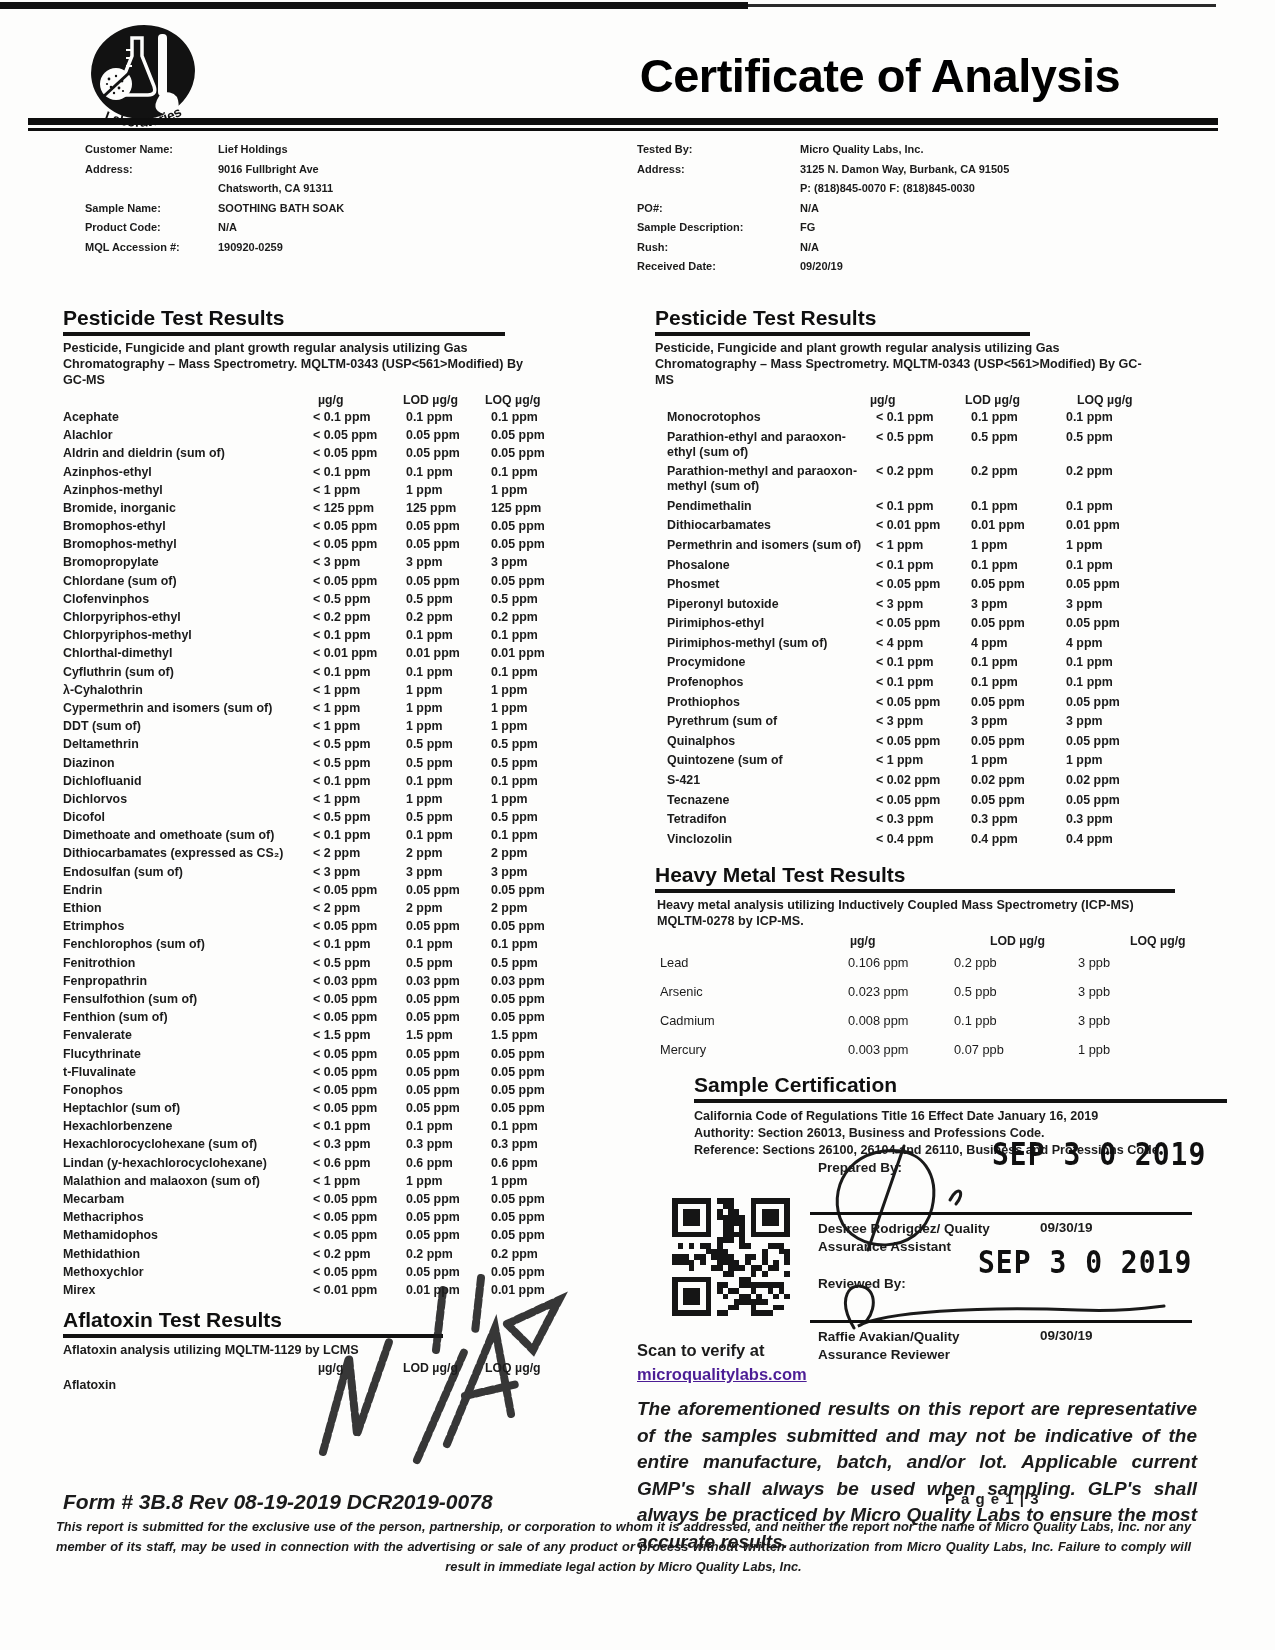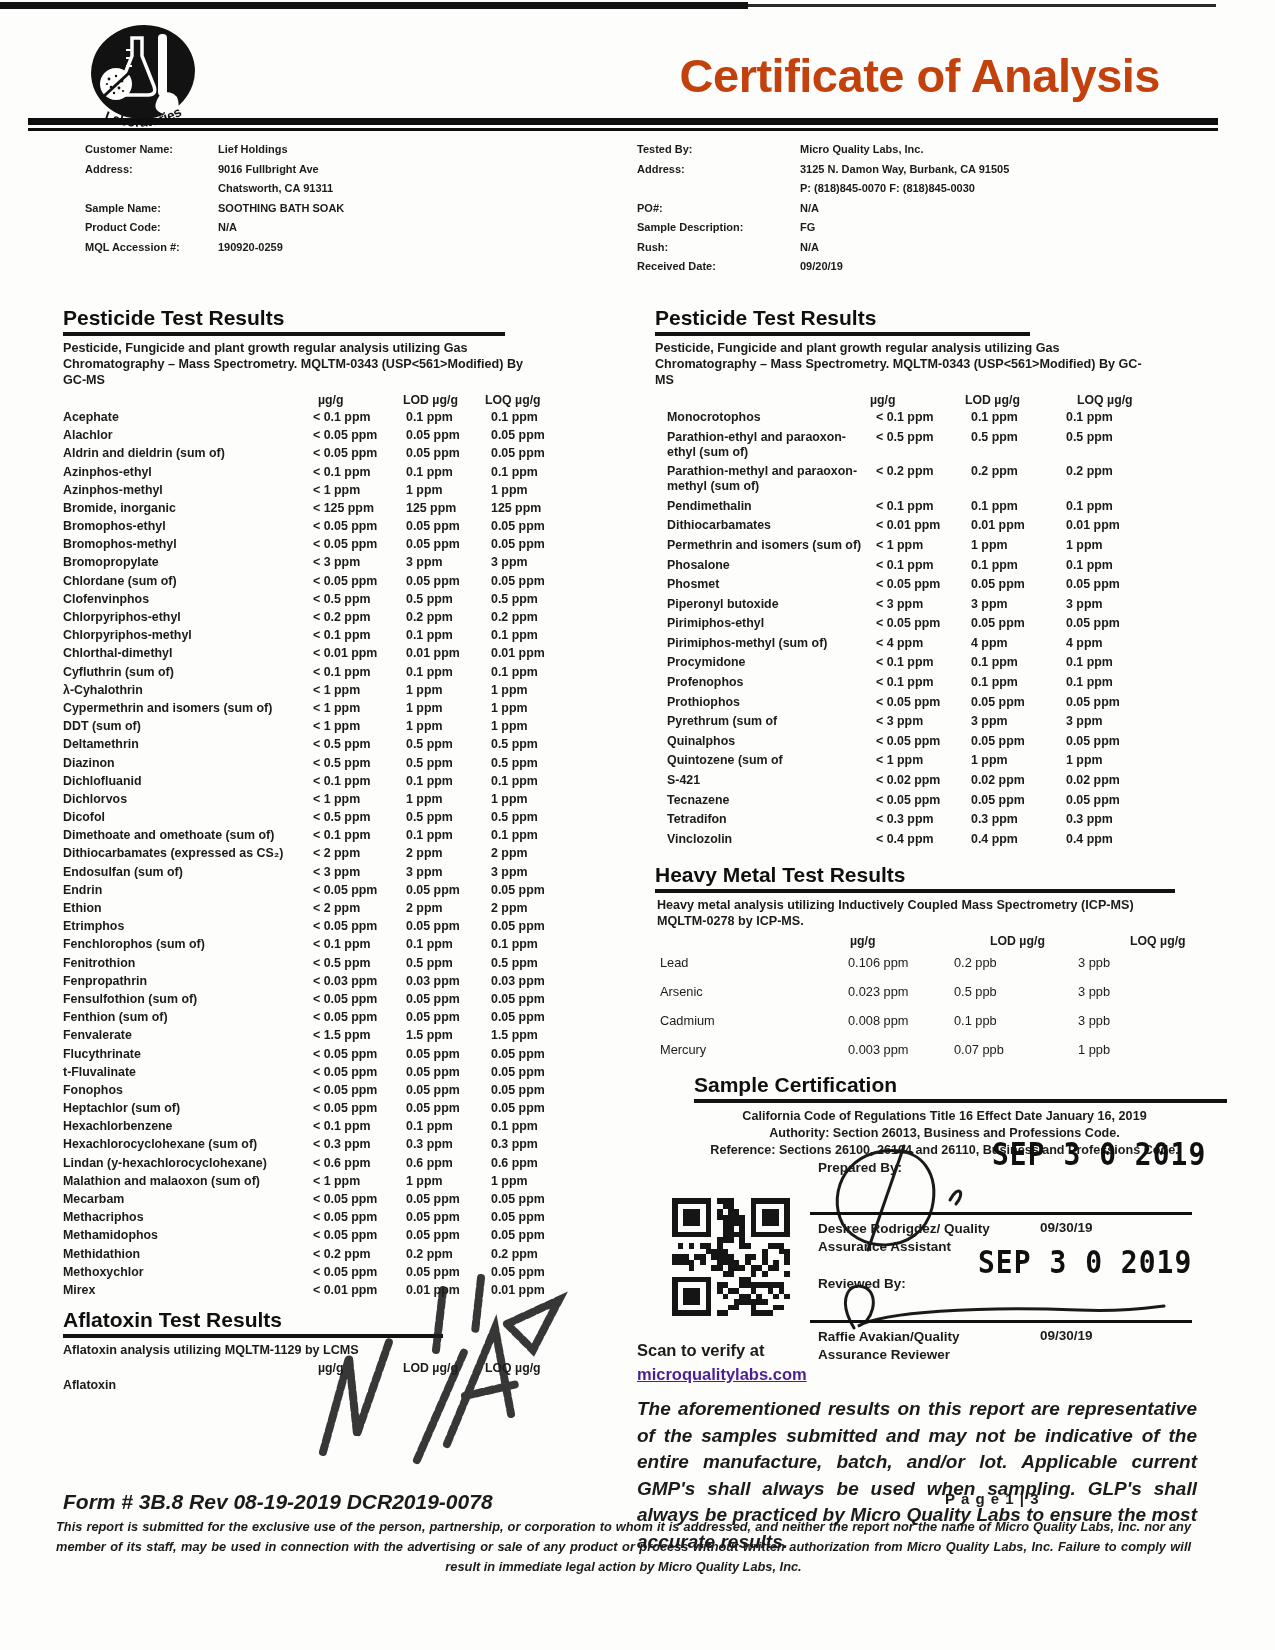--- a/index.html
+++ b/index.html
@@ -3,22 +3,22 @@
 <meta charset="utf-8">
 <style>
   html,body{margin:0;padding:0;background:#e8e8e8;}
   .page{position:relative;width:1275px;height:1650px;margin:0 auto;background:#fdfdfc;
         font-family:"Liberation Sans",sans-serif;color:#1b1b1b;overflow:hidden;}
   
   .top-edge{position:absolute;left:0;top:2px;width:748px;height:7px;background:#111;}
   .top-edge2{position:absolute;left:748px;top:4px;width:468px;height:3px;background:#2a2a2a;}
   
   .logo{position:absolute;left:80px;top:22px;width:130px;height:118px;}
-  .title{position:absolute;left:600px;top:48px;width:560px;text-align:right;
-         font-size:47px;font-weight:600;letter-spacing:-.5px;color:#c2410c;white-space:nowrap;}
+  .title{position:absolute;left:600px;top:48px;width:560px;text-align:center;
+         font-size:47px;font-weight:600;letter-spacing:-.5px;color:#000000;white-space:nowrap;}
   .rule-double{position:absolute;left:28px;top:118px;width:1190px;}
   .rule-double .r1{height:7px;background:#0e0e0e;}
   .rule-double .r2{height:3px;background:#0e0e0e;margin-top:3px;}
   
   .info{position:absolute;top:140px;font-size:11px;font-weight:700;line-height:19.5px;}
   .info.left{left:85px;width:520px;}
   .info.right{left:637px;width:560px;}
   .info .row{display:flex;}
   .info.left .lbl{width:133px;flex:none;}
   .info.right .lbl{width:163px;flex:none;}
@@ -55,21 +55,21 @@
   .hm .phead{margin-left:195px;margin-top:4px;margin-bottom:7px;}
   .hm .phead .h1{width:140px;}
   .hm .phead .h2{width:140px;}
   .hm .prow{display:flex;font-size:12.8px;font-weight:400;margin-bottom:14px;}
   .hm .prow .name{width:182px;flex:none;padding-left:5px;}
   .hm .prow .v{width:106px;flex:none;}
   .hm .prow .l{width:124px;flex:none;}
   
   .sc{margin-top:16px;margin-left:39px;}
   .sc .sec-title{width:533px;}
-  .sc .line{font-size:12.6px;font-weight:700;line-height:17px;text-align:center;}
+  .sc .line{font-size:12.6px;font-weight:700;line-height:17px;}
   
   .sig-label{position:absolute;font-size:13.5px;font-weight:700;}
   .stamp{position:absolute;font-family:"DejaVu Sans Mono",monospace;font-size:28px;
          font-weight:700;letter-spacing:1px;color:#101010;transform:scaleY(1.12);white-space:nowrap;}
   .sig-line{position:absolute;height:3px;background:#0f0f0f;}
   .sig-name{position:absolute;font-size:13.5px;font-weight:700;line-height:17.5px;width:240px;}
   .sig-date{position:absolute;font-size:13.5px;font-weight:700;}
   .sig-svg{position:absolute;}
   .qr{position:absolute;left:672px;top:1198px;width:118px;height:118px;}
   .scan{position:absolute;left:637px;top:1338px;font-size:16.5px;font-weight:700;line-height:24px;}

